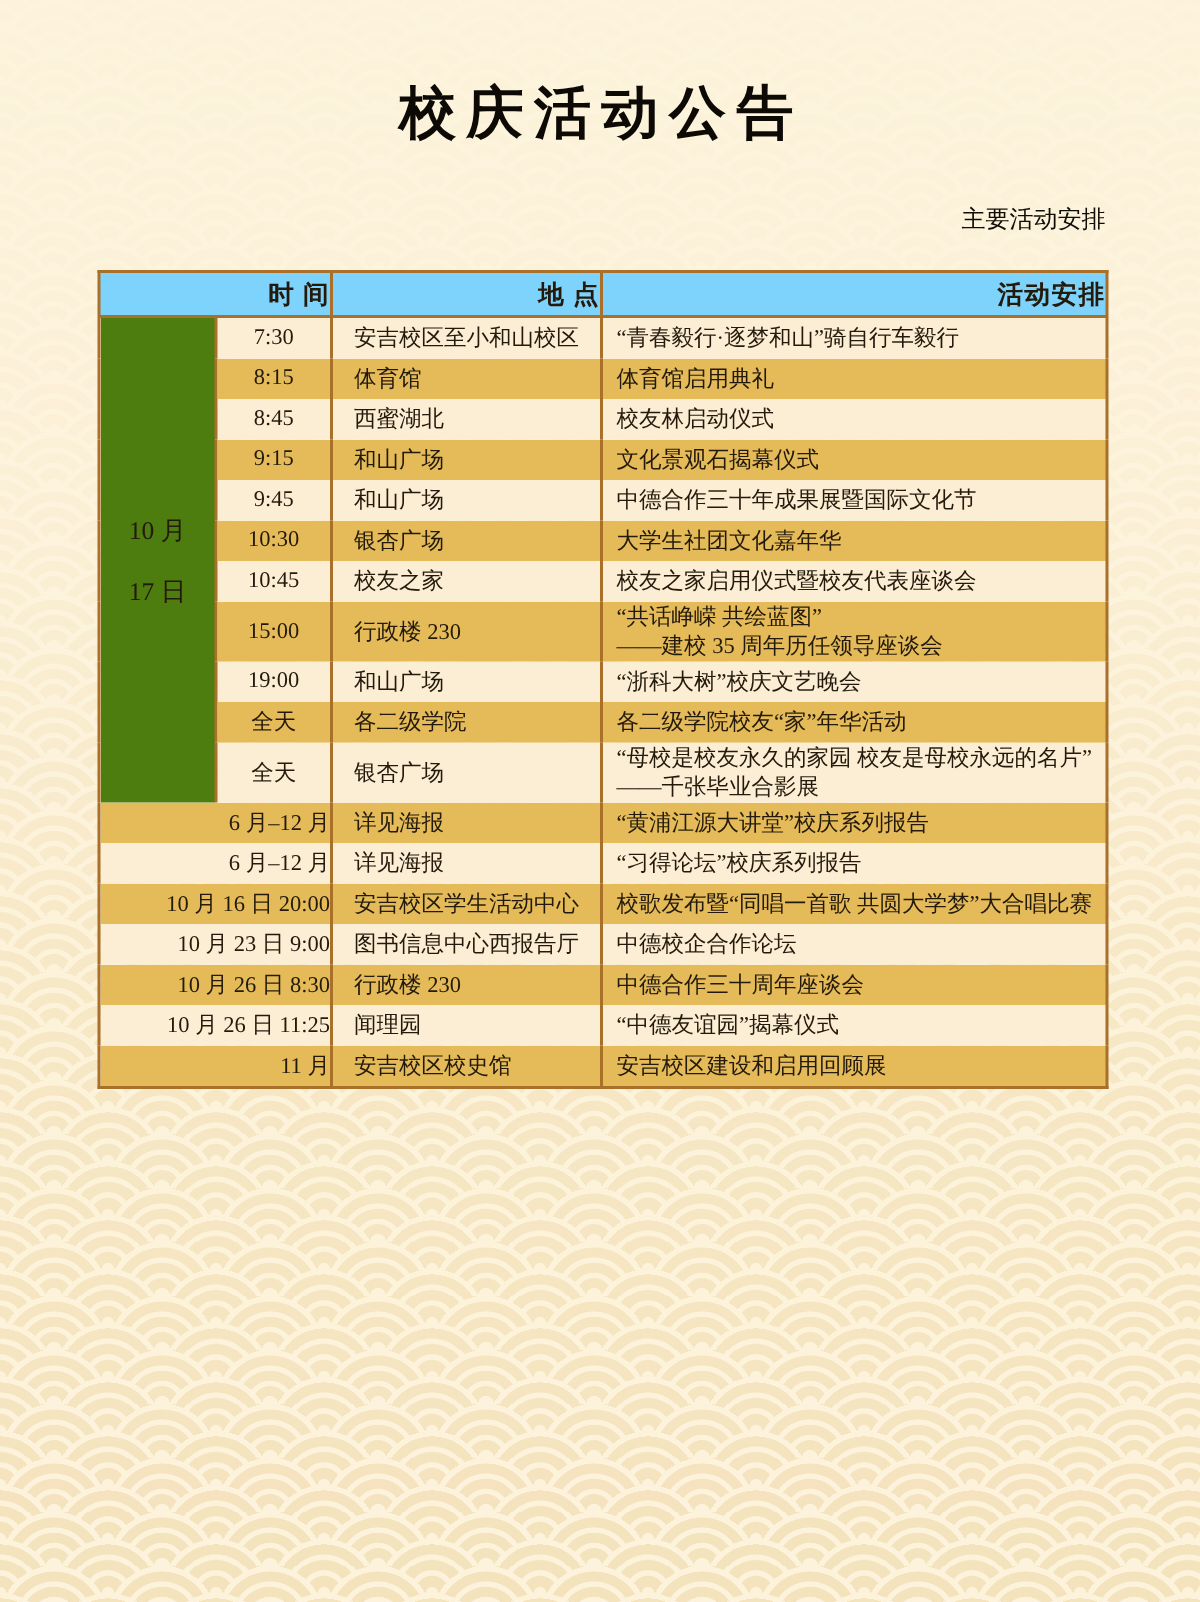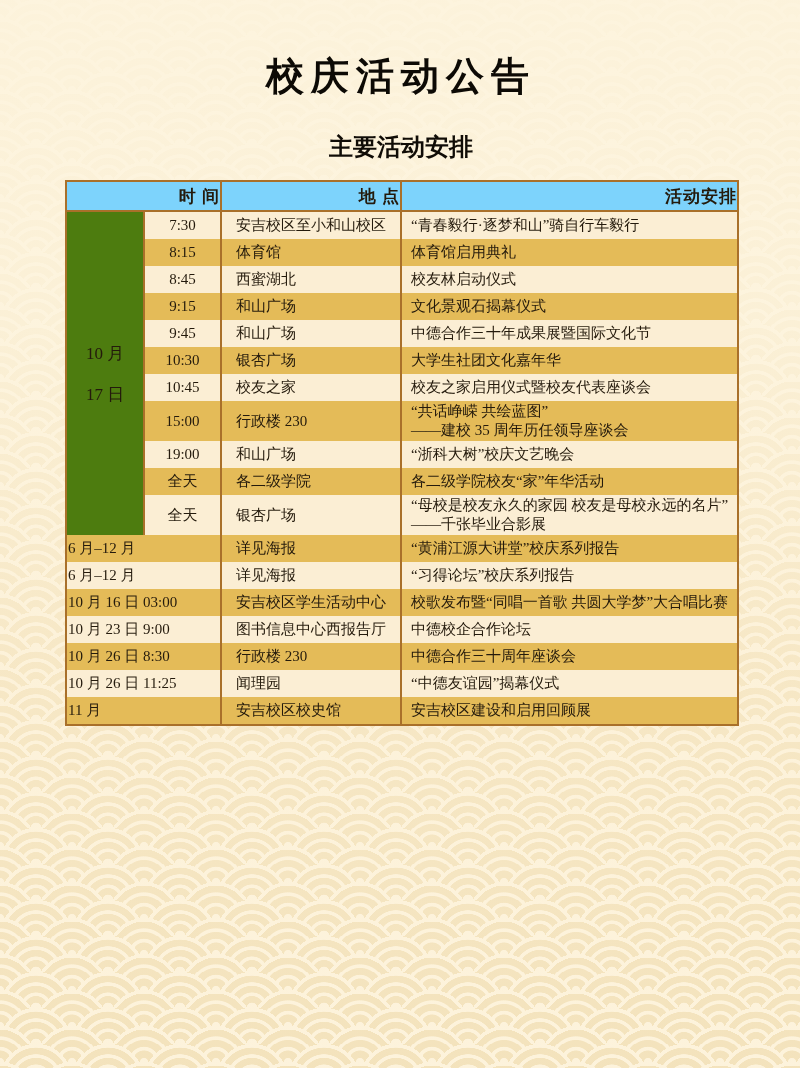--- a/index.html
+++ b/index.html
@@ -30,23 +30,23 @@
   .title{
     margin:0 0 30px 0;text-align:center;
     font-size:38px;font-weight:bold;letter-spacing:7px;
     line-height:44px;color:#0d0a05;
   }
   .body-text p{
     margin:0;text-indent:2em;text-align:justify;
     font-size:23px;line-height:37px;color:#17100a;
   }
   .schedule-heading{
-    margin:0 0 15px 0;text-align:center;
+    margin:0 0 15px 0;text-align:right;
     font-family:"Liberation Sans","DejaVu Sans",sans-serif;
-    font-size:24px;font-weight:bold;line-height:37px;color:#100c06;
+    font-size:16px;font-weight:normal;line-height:37px;color:#100c06;
   }
 
   table.schedule{
     width:672px;border-collapse:collapse;table-layout:fixed;
     border:2px solid #a9702a;
     font-size:15px;
   }
   col.c-date{width:78px;} col.c-time{width:77px;}
   col.c-place{width:180px;} col.c-activity{width:337px;}
 
@@ -65,21 +65,21 @@
   tbody tr{background:#fbeed4;}
   tbody tr:nth-child(even){background:#e4bb58;}
 
   td.datecell{
     background:#4d7c0f;text-align:center;
     font-size:17px;line-height:41px;
     border-right:2px solid #a9702a;
     margin-top:36px;
   }
   td.time{ text-align:center;border-right:2px solid #a9702a;}
-  td.time-wide{ text-align:left;padding-left:1px;border-right:2px solid #a9702a;}
+  td.time-wide{ text-align:right;padding-left:18px;border-right:2px solid #a9702a;}
   td.place{ text-align:left;padding-left:14px;border-right:2px solid #a9702a;}
   td.activity{ text-align:left;padding-left:9px;padding-right:2px;}
 </style>
 </head>
 <body>
 
 <div class="page">
 
   <h1 class="title">校庆活动公告</h1>
 
@@ -165,21 +165,21 @@
         <td class="time-wide" colspan="2">6 月–12 月</td>
         <td class="place">详见海报</td>
         <td class="activity">“黄浦江源大讲堂”校庆系列报告</td>
       </tr>
       <tr>
         <td class="time-wide" colspan="2">6 月–12 月</td>
         <td class="place">详见海报</td>
         <td class="activity">“习得论坛”校庆系列报告</td>
       </tr>
       <tr>
-        <td class="time-wide" colspan="2">10 月 16 日 03:00</td>
+        <td class="time-wide" colspan="2">10 月 16 日 20:00</td>
         <td class="place">安吉校区学生活动中心</td>
         <td class="activity">校歌发布暨“同唱一首歌 共圆大学梦”大合唱比赛</td>
       </tr>
       <tr>
         <td class="time-wide" colspan="2">10 月 23 日 9:00</td>
         <td class="place">图书信息中心西报告厅</td>
         <td class="activity">中德校企合作论坛</td>
       </tr>
       <tr>
         <td class="time-wide" colspan="2">10 月 26 日 8:30</td>

